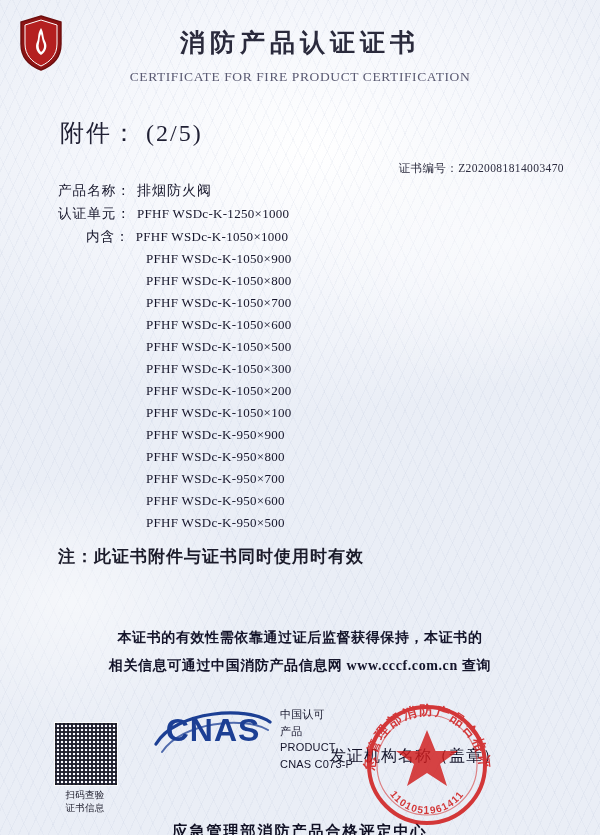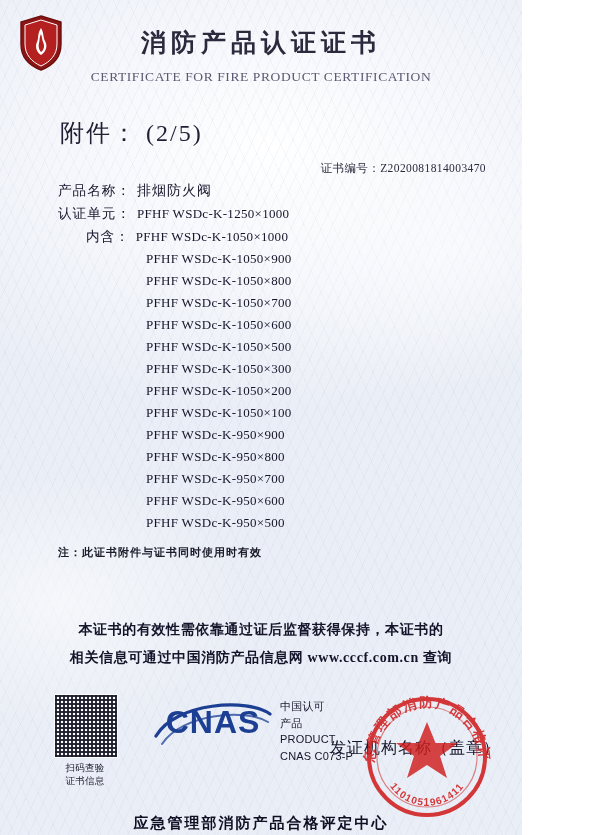--- a/index.html
+++ b/index.html
@@ -10,21 +10,21 @@
     width: 600px;
     height: 835px;
     font-family: "Liberation Serif", serif;
     background: #ffffff;
     color: #1b1b2a;
     overflow: hidden;
   }
 
   .page {
     position: relative;
-    width: 522px;
+    width: 600px;
     height: 835px;
     box-sizing: border-box;
     background:
       radial-gradient(ellipse 420px 260px at 52% 18%, #ffffff 0%, #f4f6fb 55%, #eaeef6 100%),
       linear-gradient(180deg, #f7f8fc 0%, #eef1f8 40%, #e9edf6 100%);
     overflow: hidden;
   }
 
   
   .page::before {
@@ -123,21 +123,21 @@
   }
   .sub-list li {
     font-size: 13px;
     letter-spacing: 0.3px;
     margin-bottom: 9px;
     padding-left: 88px;
   }
 
   .note {
     margin: 16px 0 0 58px;
-    font-size: 11px;
+    font-size: 17px;
     font-weight: bold;
     letter-spacing: 1px;
   }
 
   
   .validity {
     margin: 56px 36px 0 36px;
     text-align: center;
     font-size: 14px;
     line-height: 2.0;
@@ -149,23 +149,24 @@
 
   
   .marks {
     position: relative;
     height: 120px;
     margin-top: 18px;
   }
   .qr-block {
     position: absolute;
     left: 54px;
-    top: 4px;
+    top: 24px;
     width: 62px;
     text-align: center;
+    font-family: Liberation Mono, monospace;
   }
   .qr {
     width: 62px;
     height: 62px;
     background-color: #ffffff;
     background-image:
       repeating-linear-gradient(90deg, #14142a 0 2px, #ffffff 2px 4px),
       repeating-linear-gradient(0deg, #14142a 0 2px, #ffffff 2px 4px);
     background-blend-mode: multiply;
     opacity: 0.88;

